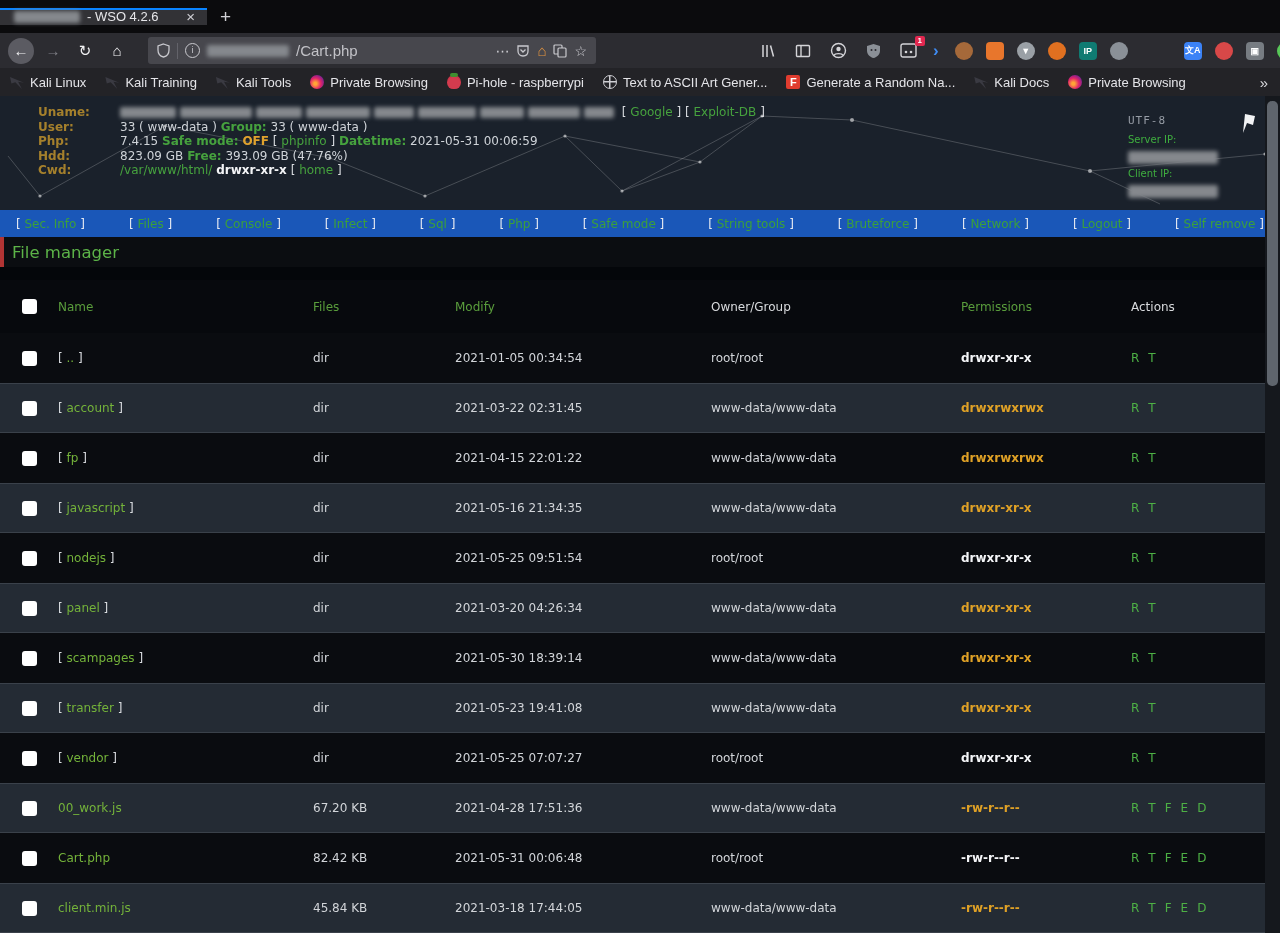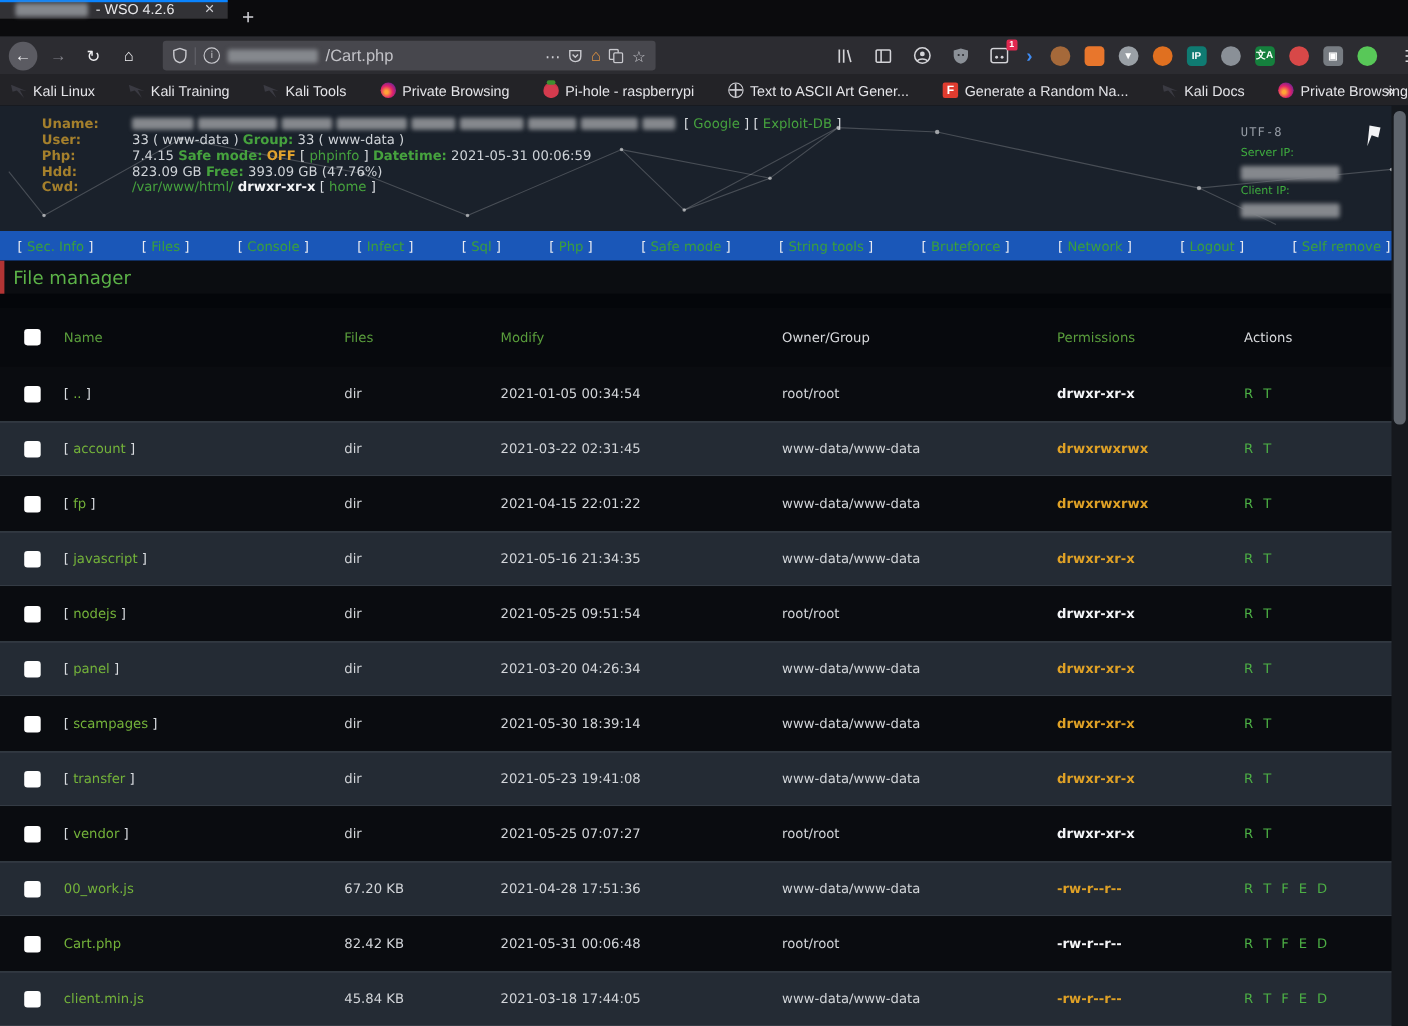--- a/index.html
+++ b/index.html
@@ -1,21 +1,21 @@
 <!DOCTYPE html>
 <html><head>
 <meta charset="utf-8">
 <style>
   html,body{margin:0;padding:0;background:#000;}
   .stage{position:relative;width:1280px;height:933px;background:#04060a;overflow:hidden;
          font-family:"Liberation Sans",sans-serif;-webkit-font-smoothing:antialiased;}
   .redact{display:inline-block;background:#85888d;border-radius:2px;filter:blur(2px);vertical-align:middle;}
 
   
-  .tabstrip{position:absolute;top:0;left:0;width:1280px;height:33px;background:#0b0b0d;display:flex;align-items:flex-start;}
+  .tabstrip{position:absolute;top:0;left:0;width:1280px;height:33px;background:#0b0b0d;display:flex;align-items:center;}
   .tab{position:relative;width:207px;display:flex;align-items:center;padding:0 8px;box-sizing:border-box;background:#323236;}
   .tab::before{content:"";position:absolute;top:0;left:0;right:0;height:2px;background:#0a84ff;}
   .tab-redact{width:66px;height:12px;margin:0 7px 0 6px;}
   .tab-title{color:#e7e7ea;font-size:13px;flex:1;white-space:nowrap;overflow:hidden;}
   .tab-close{color:#cfcfd4;font-size:15px;padding:0 4px;}
   .newtab{color:#cfcfd4;font-size:19px;line-height:33px;padding:0 13px;}
 
   .toolbar{position:absolute;top:33px;left:0;width:1280px;height:35px;background:#2c2c31;display:flex;align-items:center;box-sizing:border-box;padding:0 8px;}
   .navbtn{width:26px;height:26px;border-radius:50%;display:flex;align-items:center;justify-content:center;font-size:15px;color:#f1f1f3;margin-right:6px;flex:0 0 auto;}
   .navbtn.back{background:#5b5b62;}
@@ -30,21 +30,21 @@
   .tool-icons{display:flex;align-items:center;gap:15px;margin-left:162px;}
   .tico{position:relative;display:flex;align-items:center;justify-content:center;width:20px;height:20px;}
   .badge{position:absolute;top:-5px;right:-7px;background:#e22850;color:#fff;font-size:8px;line-height:10px;padding:0 3px;border-radius:2px;font-weight:bold;}
   .chev-blue{color:#3f8cf3;font-size:17px;font-weight:bold;}
   .ext-row{display:flex;align-items:center;gap:13px;margin-left:16px;}
   .ext{width:18px;height:18px;border-radius:4px;display:flex;align-items:center;justify-content:center;color:#fff;font-size:9px;font-weight:bold;letter-spacing:0;}
   .ext.round{border-radius:50%;}
   .t-sep{width:1px;height:20px;background:#55555c;margin:0 11px 0 14px;}
   .menu-btn{color:#d8d8dc;font-size:15px;padding-right:6px;}
 
-  .bookmarks{position:absolute;top:68px;left:0;width:1280px;height:28px;background:#232327;display:flex;align-items:center;padding-left:10px;box-sizing:border-box;gap:19px;justify-content:space-between;}
+  .bookmarks{position:absolute;top:68px;left:0;width:1280px;height:28px;background:#232327;display:flex;align-items:center;padding-left:10px;box-sizing:border-box;gap:19px;}
   .bm-item{display:flex;align-items:center;gap:6px;color:#e4e4e8;font-size:13px;white-space:nowrap;}
   .bmi{width:14px;height:14px;display:inline-block;flex:0 0 auto;box-sizing:border-box;}
   .bmi-kali{background:#3a3a42;clip-path:polygon(0 15%,100% 55%,58% 48%,85% 100%,38% 52%,10% 60%);}
   .bmi-firefox{border-radius:50%;background:radial-gradient(circle at 38% 62%,#ffa436 12%,#e2246a 45%,#722291 78%);}
   .bmi-raspberry{position:relative;background:radial-gradient(circle at 50% 60%,#d43b4e 55%,#a32039 100%);border-radius:50% 50% 45% 45%;}
   .bmi-raspberry::before{content:"";position:absolute;top:-2px;left:3px;width:8px;height:4px;background:#3f8f2f;border-radius:2px;}
   .bmi-globe{border:1.5px solid #cfcfd4;border-radius:50%;
     background:linear-gradient(#cfcfd4,#cfcfd4) center/100% 1.5px no-repeat,
                linear-gradient(#cfcfd4,#cfcfd4) center/1.5px 100% no-repeat;}
   .bmi-f{background:#e03c2f;color:#fff;font-weight:bold;font-size:11px;line-height:14px;text-align:center;border-radius:2px;}
@@ -176,21 +176,21 @@
       <span class="chev-blue">›</span>
     </div>
 
     <div class="ext-row" id="ext-row">
         <span class="ext round" style="background: rgb(165, 105, 58);"></span>
         <span class="ext" style="background: rgb(232, 118, 44);"></span>
         <span class="ext round" style="background: rgb(154, 160, 166);">▼</span>
         <span class="ext round" style="background: rgb(224, 112, 32);"></span>
         <span class="ext" style="background: rgb(15, 123, 114);">IP</span>
         <span class="ext round" style="background: rgb(138, 144, 151);"></span>
-        <span class="ext" style="background: #15803d;">文A</span>
+        <span class="ext" style="background: #3b82f6; margin-left: 43px;">文A</span>
         <span class="ext round" style="background: rgb(216, 72, 72);"></span>
         <span class="ext" style="background: rgb(119, 124, 130);">▣</span>
         <span class="ext round" style="background: rgb(88, 200, 88);"></span>
       </div>
 
     <span class="t-sep"></span>
     <span class="menu-btn">☰</span>
   </div>
 
   <div class="bookmarks" id="bookmarks">

